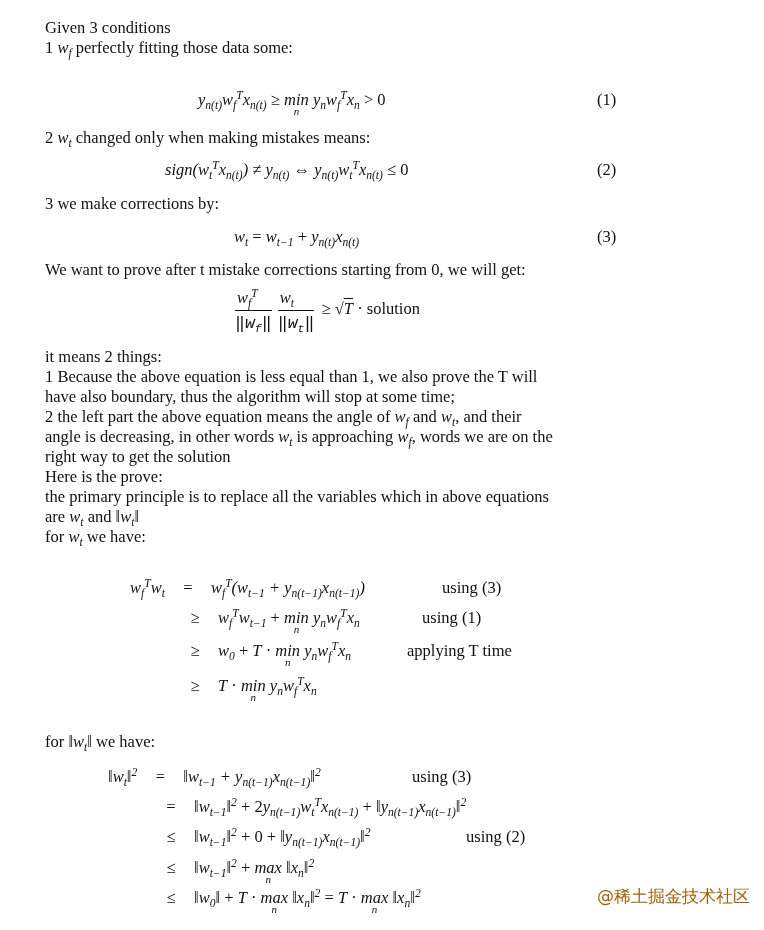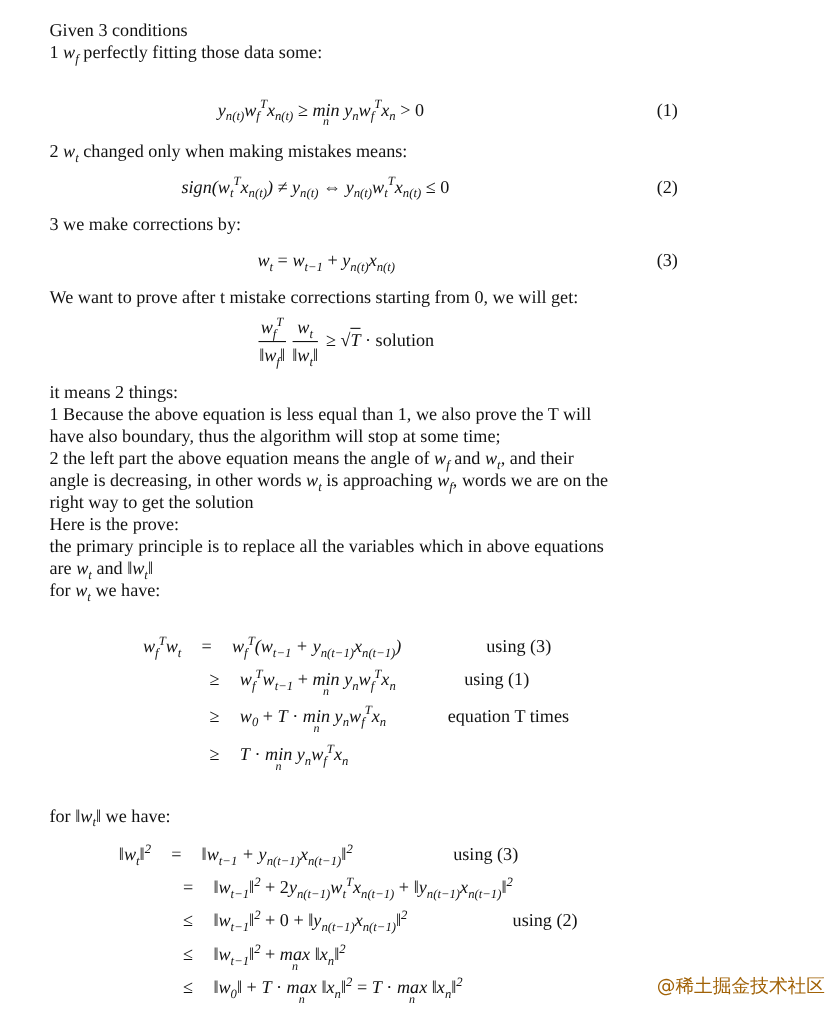--- a/index.html
+++ b/index.html
@@ -9,23 +9,23 @@
     color: #111; font-size: 16.5px;
   }
   .abs { position: absolute; white-space: nowrap; }
   .txt { left: 45px; line-height: 20px; }
   .m { font-style: italic; }
   sub, sup { font-size: 0.7em; line-height: 0; }
   .eqnum { left: 597px; }
   .rel { display: inline-block; width: 46px; text-align: center; }
   .lim { display: inline-block; position: relative; font-style: italic; }
   .lim .under { position: absolute; left: 50%; top: 15px; transform: translateX(-50%); font-size: 11px; }
-  .frac { display: inline-block; vertical-align: middle; text-align: center; margin: 0 3px; }
+  .frac { display: inline-block; vertical-align: middle; margin: 0 3px; }
   .frac .num { display: block; border-bottom: 1px solid #111; padding: 0 2px 2px; }
-  .frac .den { display: block; padding-top: 2px; }
+  .frac .den { display: block; padding-top: 2px; font-family: Liberation Mono, monospace; }
   .watermark { color: #a16207; font-family: "DejaVu Sans", sans-serif; font-size: 17px; }
 </style>
 </head>
 <body>
 
 <div class="abs txt" style="top:18px">Given 3 conditions</div>
 <div class="abs txt" style="top:38px">
   <span>1</span>
   <span class="m">w<sub>f</sub></span>
   <span>perfectly fitting those data some:</span>
@@ -84,21 +84,21 @@
   <span class="m">w<sub>f</sub><sup>T</sup>w<sub>t</sub></span><span class="rel">=</span><span class="m">w<sub>f</sub><sup>T</sup>(w<sub>t−1</sub> + y<sub>n(t−1)</sub>x<sub>n(t−1)</sub>)</span>
 </div>
 <div class="abs" style="left:442px; top:578px">using (3)</div>
 <div class="abs" style="left:172px; top:608px">
   <span class="rel">≥</span><span class="m">w<sub>f</sub><sup>T</sup>w<sub>t−1</sub></span> + <span class="lim"><span>min</span><span class="under">n</span></span> <span class="m">y<sub>n</sub>w<sub>f</sub><sup>T</sup>x<sub>n</sub></span>
 </div>
 <div class="abs" style="left:422px; top:608px">using (1)</div>
 <div class="abs" style="left:172px; top:641px">
   <span class="rel">≥</span><span class="m">w<sub>0</sub></span> + <span class="m">T</span> · <span class="lim"><span>min</span><span class="under">n</span></span> <span class="m">y<sub>n</sub>w<sub>f</sub><sup>T</sup>x<sub>n</sub></span>
 </div>
-<div class="abs" style="left:407px; top:641px">equation T times</div>
+<div class="abs" style="left:407px; top:641px">applying T time</div>
 <div class="abs" style="left:172px; top:676px">
   <span class="rel">≥</span><span class="m">T</span> · <span class="lim"><span>min</span><span class="under">n</span></span> <span class="m">y<sub>n</sub>w<sub>f</sub><sup>T</sup>x<sub>n</sub></span>
 </div>
 
 <div class="abs txt" style="top:732px">
   <span>for</span> <span class="m">‖w<sub>t</sub>‖</span> <span>we have:</span>
 </div>
 
 <div class="abs" style="left:108px; top:767px">
   <span class="m">‖w<sub>t</sub>‖<sup>2</sup></span><span class="rel">=</span><span class="m">‖w<sub>t−1</sub> + y<sub>n(t−1)</sub>x<sub>n(t−1)</sub>‖<sup>2</sup></span>

